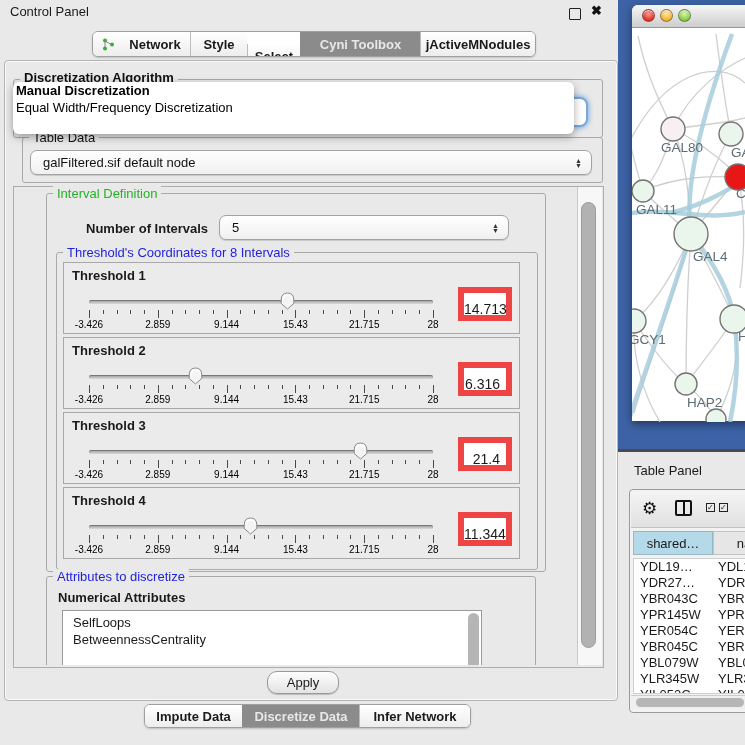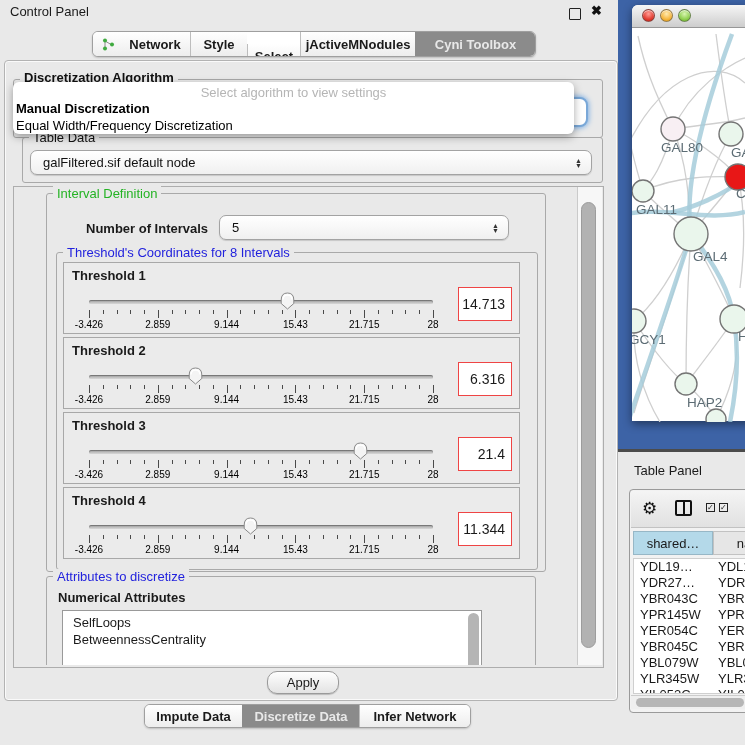--- a/index.html
+++ b/index.html
@@ -24,21 +24,21 @@
   .seg.sel{background:#8b8b8b;color:#e8e8e8;border-left-color:#8b8b8b;}
   .seg:first-child{border-left:none;}
   
   .tpanel{position:relative;border:1px solid #a8a8a8;background:#ebebeb;box-sizing:border-box;}
   .tlabel{position:absolute;left:8px;top:5px;font-weight:700;font-size:13px;}
   .track{position:absolute;height:4px;background:linear-gradient(#9e9e9e,#d8d8d8);border-radius:2px;
          box-shadow:inset 0 1px 1px rgba(0,0,0,.3);}
   .thumb{position:absolute;width:15px;height:18px;}
   .tick{position:absolute;width:1px;background:#4a4a4a;}
   .ticklab{position:absolute;transform:translateX(-50%);font-size:10px;color:#000;white-space:nowrap;}
-  .valbox{position:absolute;background:#fff;border:1px solid #ef4444;font-size:14px;text-align:right;
+  .valbox{position:absolute;background:#fff;border:6px solid #ef4444;font-size:14px;text-align:right;
           padding-right:6px;box-sizing:border-box;}
   
   .listitem{font-size:13px;line-height:17px;padding-left:10px;white-space:nowrap;}
   
   .trow{display:flex;height:16px;font-size:13px;line-height:16px;white-space:nowrap;}
   .trow .c1{width:80px;padding-left:6px;box-sizing:border-box;overflow:hidden;}
   .trow .c2{padding-left:4px;}
   .hcell{position:absolute;top:0;height:24px;font-size:13px;display:flex;align-items:center;
          justify-content:center;box-sizing:border-box;overflow:hidden;}
   .tl-light{position:absolute;width:13px;height:13px;border-radius:50%;border:1px solid rgba(70,70,70,.55);
@@ -64,40 +64,39 @@
           <circle cx="10" cy="6.5" r="2" fill="#3faa3f"></circle>
         </svg>
         <span>Network</span>
       </div>
       <div class="seg" style="width: 57px; height: 24px;">
         <span>Style</span>
       </div>
       <div class="seg" style="width: 53px; height: 24px; margin-top: 12px;">
         <span>Select</span>
       </div>
+      <div class="seg sel" style="width: 120px; height: 24px;">
+        <span>Cyni Toolbox</span>
+      </div>
       <div class="seg" style="width: 115px; height: 24px;">
         <span>jActiveMNodules</span>
       </div>
-      <div class="seg sel" style="width: 120px; height: 24px;">
-        <span>Cyni Toolbox</span>
-      </div>
     </div>
 
   <div class="abs" style="left:4px;top:60px;width:612px;height:639px;border:1px solid #b3b3b3;border-radius:4px;
        box-shadow:inset 0 0 0 1px #fafafa;"></div>
 
   <div class="grp" style="left:13px;top:79px;width:588px;height:57px;"></div>
   <div class="grp-title" style="left:20px;top:70px;font-weight:700;color:#111;">Discretization Algorithm</div>
 
   <div class="abs" style="left:22px;top:97px;width:562px;height:26px;background:#fff;border:2px solid #7aa8d8;
        border-radius:8px;box-shadow:0 0 5px 1px #7fb0e4;z-index:3;"></div>
 
   <div class="abs" style="left:13px;top:82px;width:561px;height:52px;background:#fff;border-radius:6px;
        box-shadow:0 3px 9px rgba(0,0,0,.35);z-index:6;">
-    <div style="text-align:center;font-size:13px;color:#b5b5b5;padding-top:3px;height:15px;">Select algorithm to view settings</div>
     <div style="font-size:13px;font-weight:700;color:#000;padding-left:3px;height:17px;line-height:17px;">Manual Discretization</div>
     <div style="font-size:13px;color:#000;padding-left:3px;height:17px;line-height:17px;">Equal Width/Frequency Discretization</div>
   </div>
 
   <div class="grp" style="left:22px;top:137px;width:579px;height:44px;"></div>
   <div class="grp-title" style="left:29px;top:130px;color:#111;z-index:5;">Table Data</div>
   <div class="combo" style="left:30px;top:150px;width:562px;height:25px;">
     <span class="txt">galFiltered.sif default node</span>
     <span class="stepper">▲<br>▼</span>
   </div>

